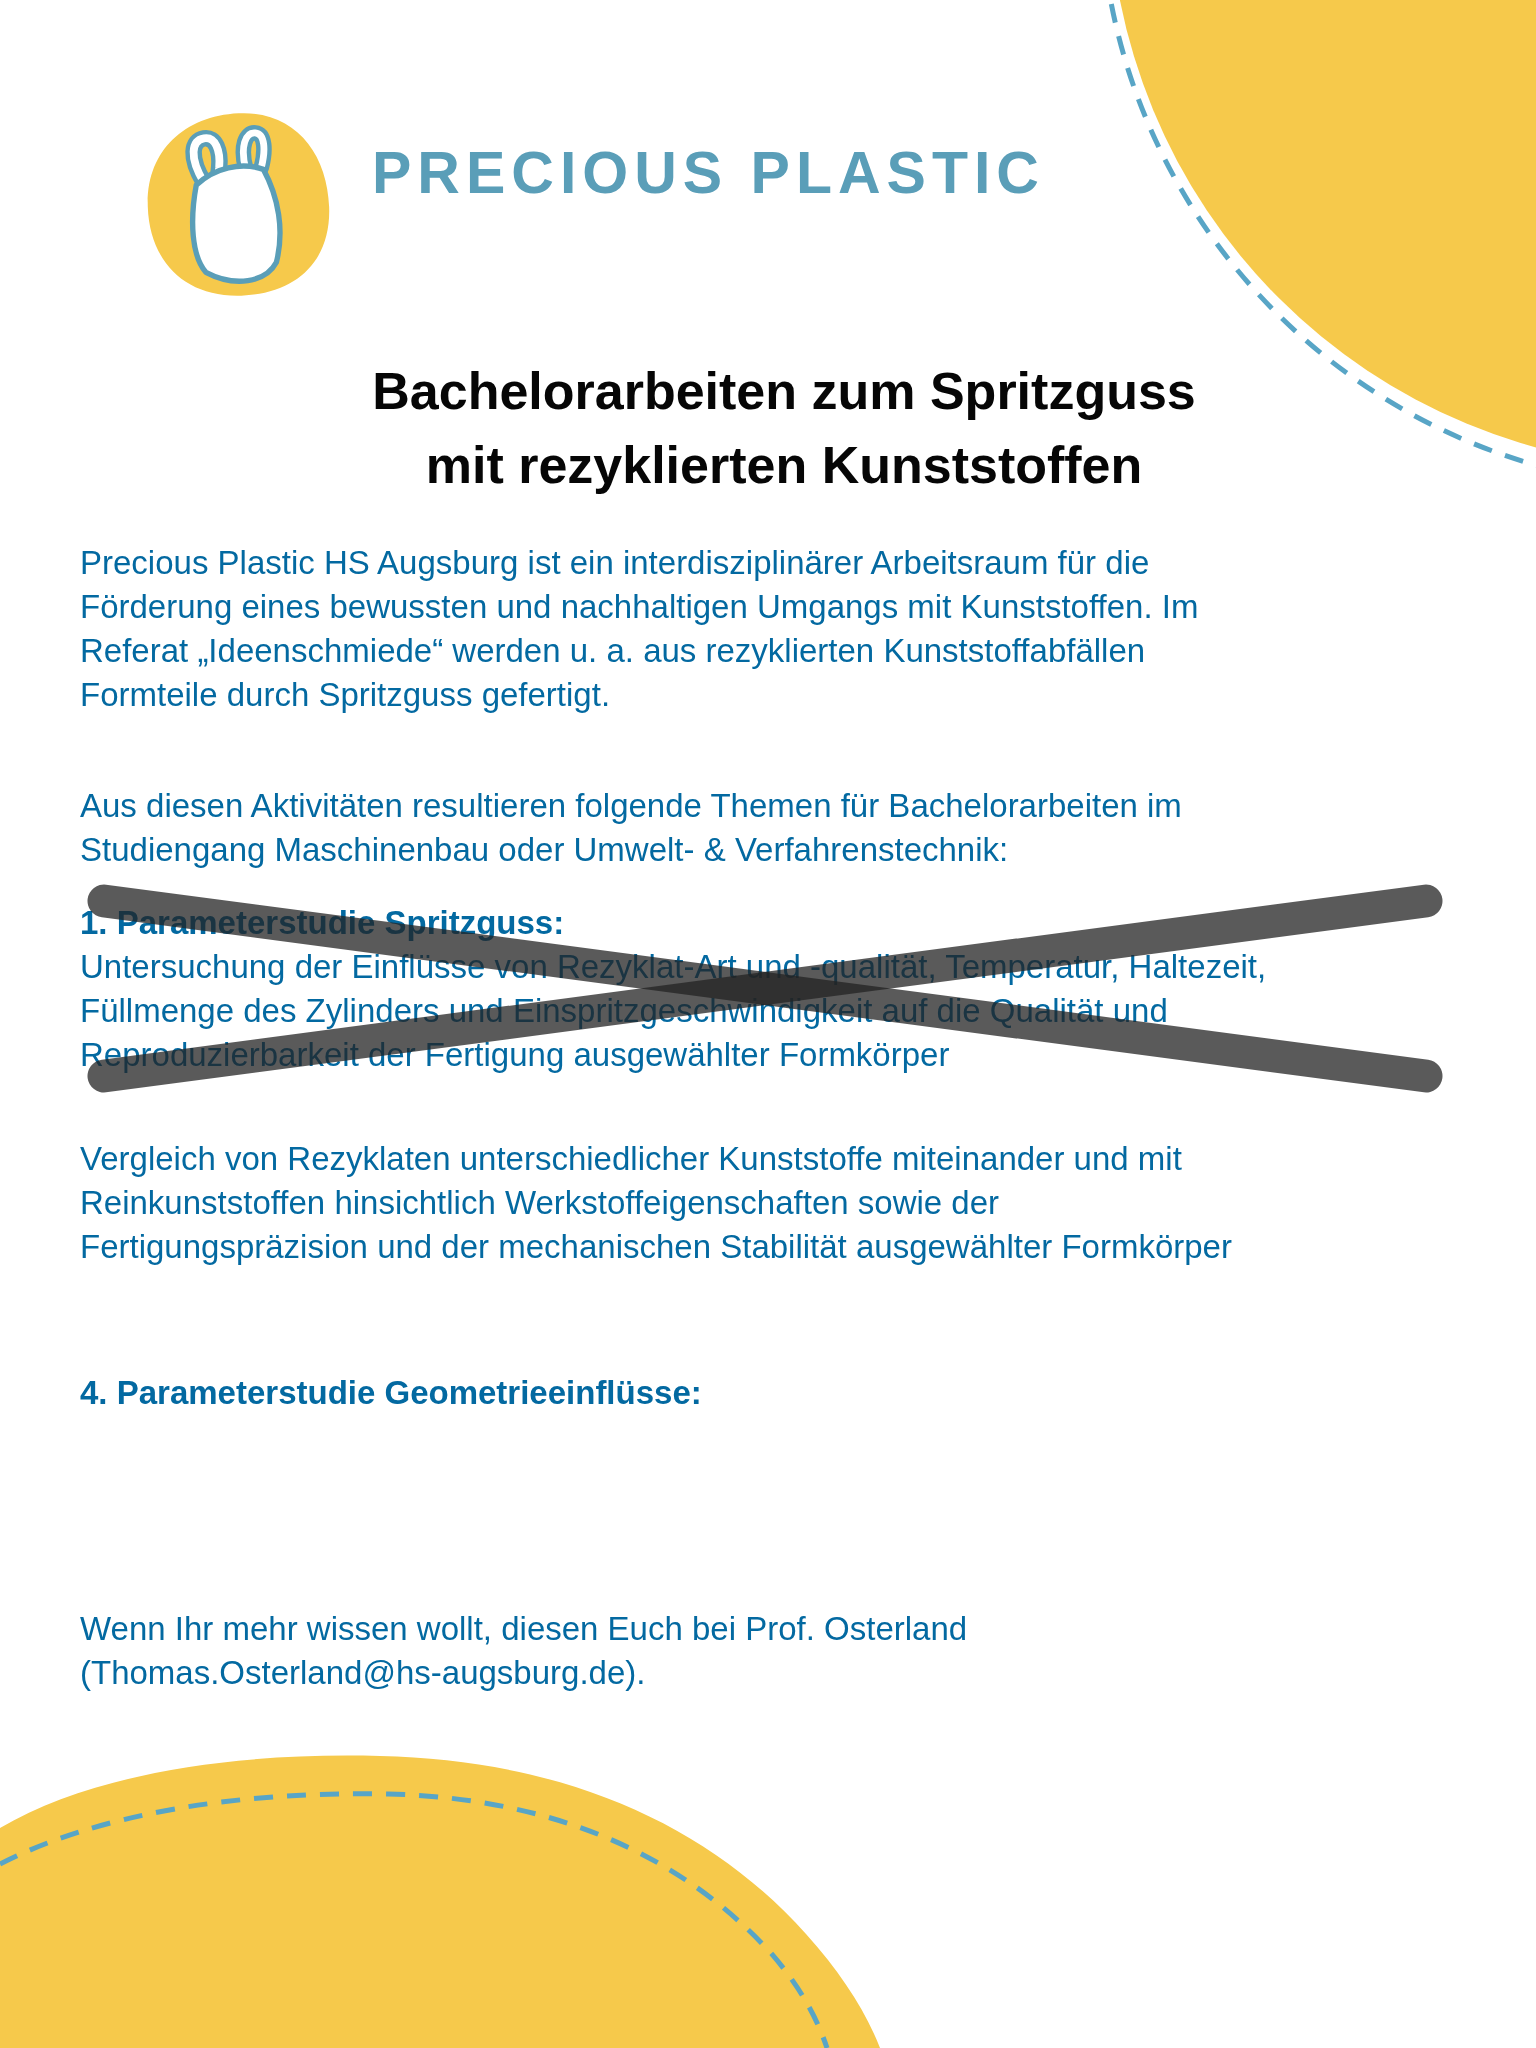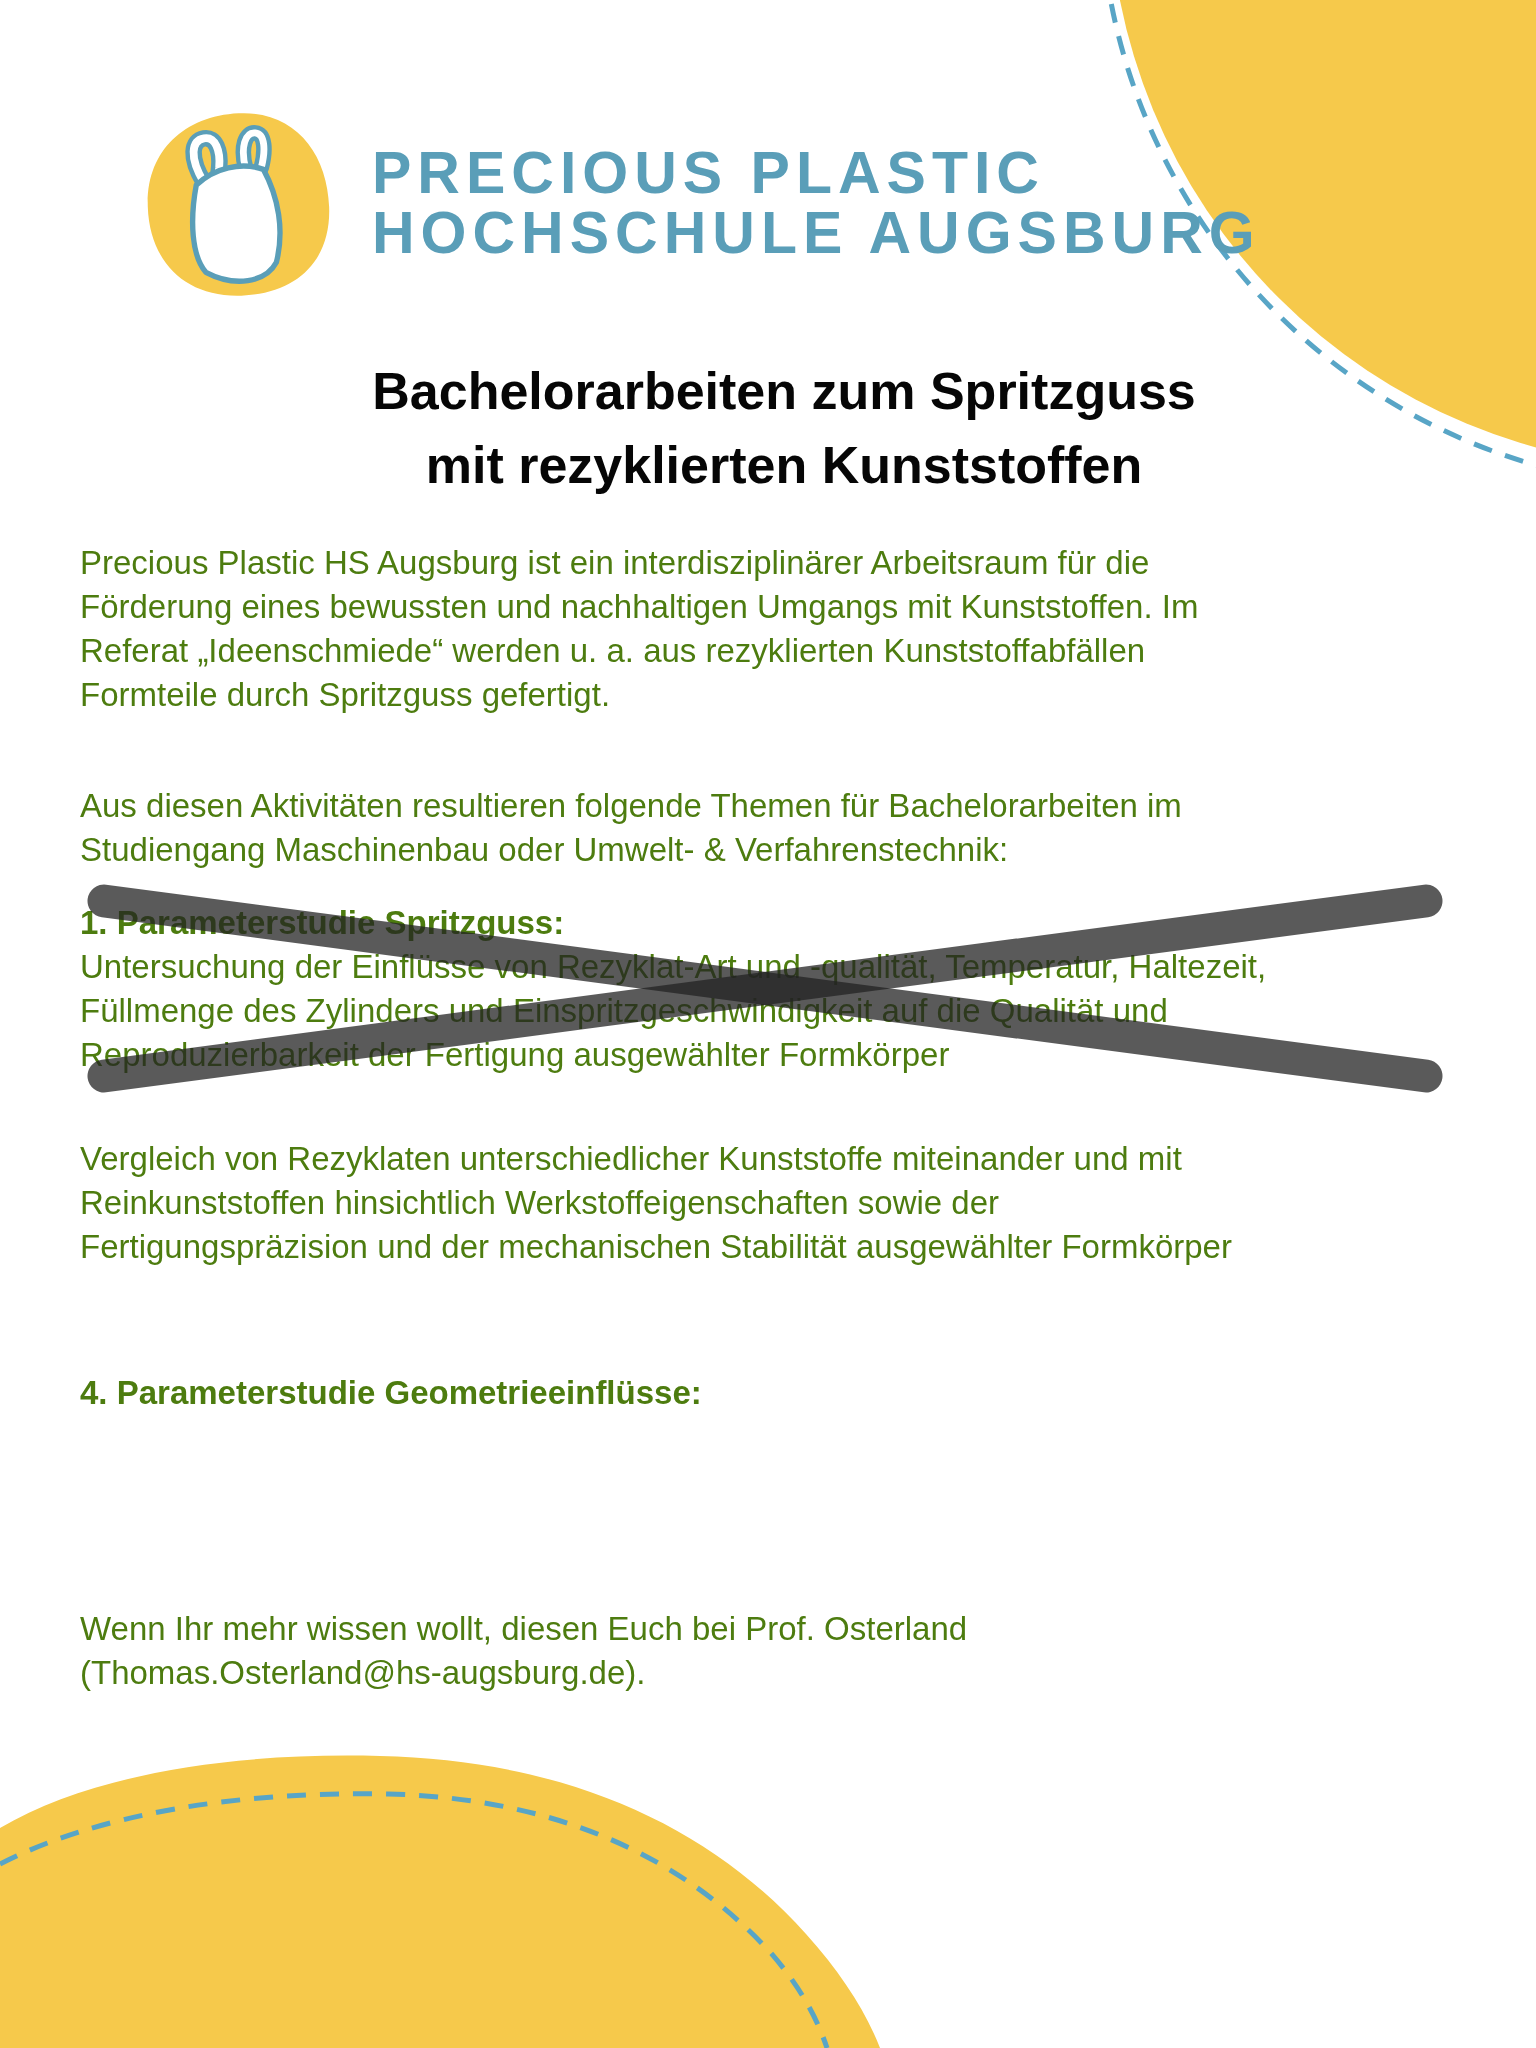--- a/index.html
+++ b/index.html
@@ -21,21 +21,21 @@
   }
 
   
   .title{
     position:absolute;left:0;right:0;top:354px;z-index:1;margin:0;
     text-align:center;font-size:52px;line-height:74px;font-weight:bold;color:#060606;
   }
   .title-line{display:block;margin-left:32px;}
 
   
-  .para,.topic-heading{margin:0;font-size:33px;line-height:44px;color:#4d7c0f;}
+  .para,.topic-heading{margin:0;font-size:33px;line-height:44px;color:#0369a1;}
   .para{white-space:pre-line;font-weight:normal;}
   .topic-heading{font-weight:bold;}
   .block{position:absolute;left:80px;width:1430px;z-index:1;}
   .pos-intro1{top:541px;}
   .pos-intro2{top:784px;}
   .pos-topic1{top:901px;}
   .pos-topic2{top:1137px;}
   .pos-topic3{top:1371px;}
   .pos-contact{top:1607px;}
 </style>
@@ -57,21 +57,20 @@
       <g transform="translate(100,106) rotate(-5)">
         <path d="M -32,-30 C -45,-57 -41,-74 -28,-75 C -16,-76 -12,-61 -15,-44 L -17,-34" fill="none" stroke-width="17" stroke-linecap="round" stroke="#5A9EB8"></path>
         <path d="M -32,-30 C -45,-57 -41,-74 -28,-75 C -16,-76 -12,-61 -15,-44 L -17,-34" fill="none" stroke="#ffffff" stroke-width="8" stroke-linecap="round"></path>
         <path d="M 12,-40 C 8,-63 15,-78 25,-76 C 35,-74 34,-57 28,-40" fill="none" stroke-width="16" stroke-linecap="round" stroke="#5A9EB8"></path>
         <path d="M 12,-40 C 8,-63 15,-78 25,-76 C 35,-74 34,-57 28,-40" fill="none" stroke="#ffffff" stroke-width="7" stroke-linecap="round"></path>
         <path d="M -40,-28 C -50,8 -51,44 -38,62 C -10,80 22,78 35,58 C 46,26 43,-8 30,-38 C 8,-48 -20,-44 -40,-28 Z" fill="#ffffff" stroke-width="5.5" stroke-linejoin="round" stroke="#5A9EB8"></path>
       </g>
     </svg>
     <div class="logo-text">
       <div class="logo-line">PRECIOUS PLASTIC</div>
-      <div class="logo-line">HOCHSCHULE AUGSBURG</div>
     </div>
   </header>
 
   <h1 class="title">
     <span class="title-line">Bachelorarbeiten zum Spritzguss</span>
     <span class="title-line">mit rezyklierten Kunststoffen</span>
   </h1>
 
   <main>
     <p class="para block pos-intro1">Precious Plastic HS Augsburg ist ein interdisziplinärer Arbeitsraum für die

